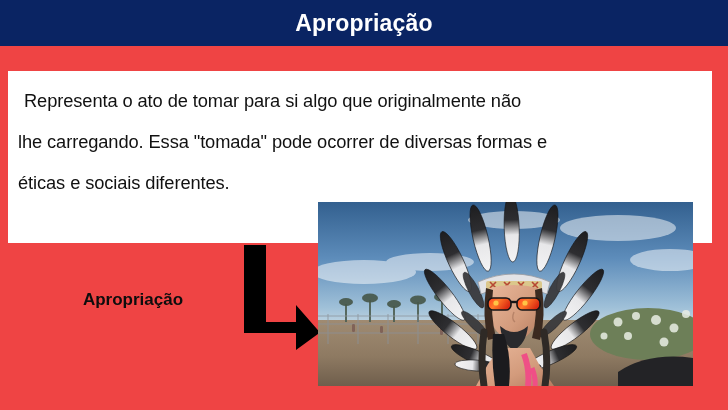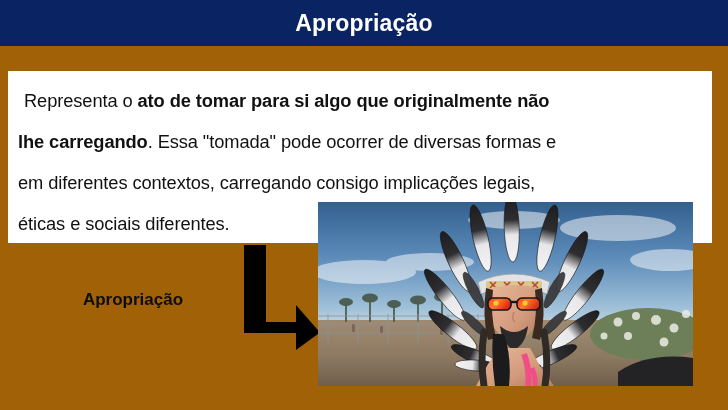--- a/index.html
+++ b/index.html
@@ -14,21 +14,21 @@
     font-family: "Liberation Sans", sans-serif;
     overflow: hidden;
     position: relative;
   }
 
   #slide {
     position: absolute;
     left: 0; top: 0;
     width: 728px;
     height: 410px;
-    background: #a16207;
+    background: #ef4444;
     overflow: hidden;
   }
 
   
   #title-bar {
     position: absolute;
     left: 0; top: 0;
     width: 728px;
     height: 46px;
     background: #0a2463;
@@ -58,21 +58,21 @@
   }
   .body-line {
     font-size: 18.3px;
     color: #111111;
     line-height: 41px;
     height: 41px;
     white-space: nowrap;
     letter-spacing: -0.1px;
   }
   .body-line b {
-    font-weight: bold;
+    font-weight: normal;
     text-align: center;
   }
   #body-line-1 { text-indent: 6px; }
 
   
   #caption-block {
     position: absolute;
     left: 42px;
     top: 288px;
     width: 182px;
@@ -113,23 +113,20 @@
   <div id="title-bar">
     <span id="title-text">Apropriação</span>
   </div>
 
   <div id="body-card">
     <div class="body-line" id="body-line-1">
       <span>Representa o </span><b>ato de tomar para si algo que originalmente não</b>
     </div>
     <div class="body-line" id="body-line-2">
       <b>lhe carregando</b><span>. Essa "tomada" pode ocorrer de diversas formas e</span>
-    </div>
-    <div class="body-line" id="body-line-3">
-      <span>em diferentes contextos, carregando consigo implicações legais,</span>
     </div>
     <div class="body-line" id="body-line-4">
       <span>éticas e sociais diferentes.</span>
     </div>
   </div>
 
   <div id="caption-block">
     <span id="caption-line-1">Apropriação</span>
   </div>
 

